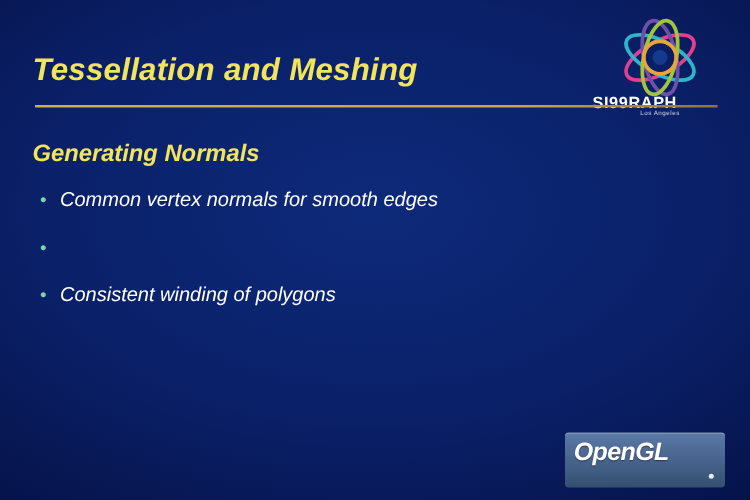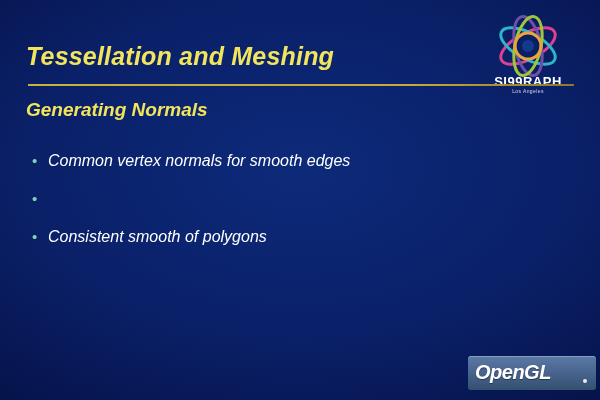--- a/index.html
+++ b/index.html
@@ -31,21 +31,21 @@
     position: absolute;
     left: 28px;
     top: 84px;
     width: 546px;
     height: 2px;
     background: linear-gradient(to right, #c9b23a 0%, #caa93a 70%, #8d7a28 100%);
   }
   .subtitle {
     position: absolute;
     left: 26px;
-    top: 99px;
+    top: 113px;
     font-size: 19px;
     font-weight: bold;
     font-style: italic;
     color: #f2e55c;
   }
   .bullets {
     position: absolute;
     left: 30px;
     top: 150px;
     width: 520px;
@@ -77,44 +77,43 @@
     right: 18px;
     top: 12px;
     width: 108px;
     height: 88px;
   }
   .sig-text {
     position: absolute;
     right: 18px;
     top: 74px;
     width: 108px;
-    text-align: center;
     font-size: 13px;
     font-weight: bold;
     color: #ffffff;
     letter-spacing: 0.5px;
     white-space: nowrap;
   }
   .sig-sub {
     position: absolute;
     right: 18px;
     top: 88px;
     width: 108px;
     text-align: center;
     font-size: 5px;
     color: #d8d8e8;
     letter-spacing: 0.4px;
   }
   
   .ogl {
     position: absolute;
-    right: 4px;
+    right: 20px;
     bottom: 10px;
     width: 128px;
-    height: 34px;
+    height: 44px;
     background: linear-gradient(to bottom, #5b7aa6 0%, #4a6690 45%, #33506f 100%);
     border-radius: 3px;
     box-shadow: inset 0 1px 0 rgba(255,255,255,0.28);
     overflow: hidden;
   }
   .ogl-text {
     position: absolute;
     left: 7px;
     top: 5px;
     font-size: 20px;
@@ -162,21 +161,21 @@
   <div class="bullets">
     <div class="bullet-row">
       <span class="bullet-dot">•</span>
       <span class="bullet-text">Common vertex normals for smooth edges</span>
     </div>
     <div class="bullet-row">
       <span class="bullet-dot">•</span>
     </div>
     <div class="bullet-row">
       <span class="bullet-dot">•</span>
-      <span class="bullet-text">Consistent smooth of polygons</span>
+      <span class="bullet-text">Consistent winding of polygons</span>
     </div>
   </div>
 
   <div class="ogl">
     <span class="ogl-text">OpenGL</span>
     <span class="ogl-dot"></span>
   </div>
 
 </div>
 

